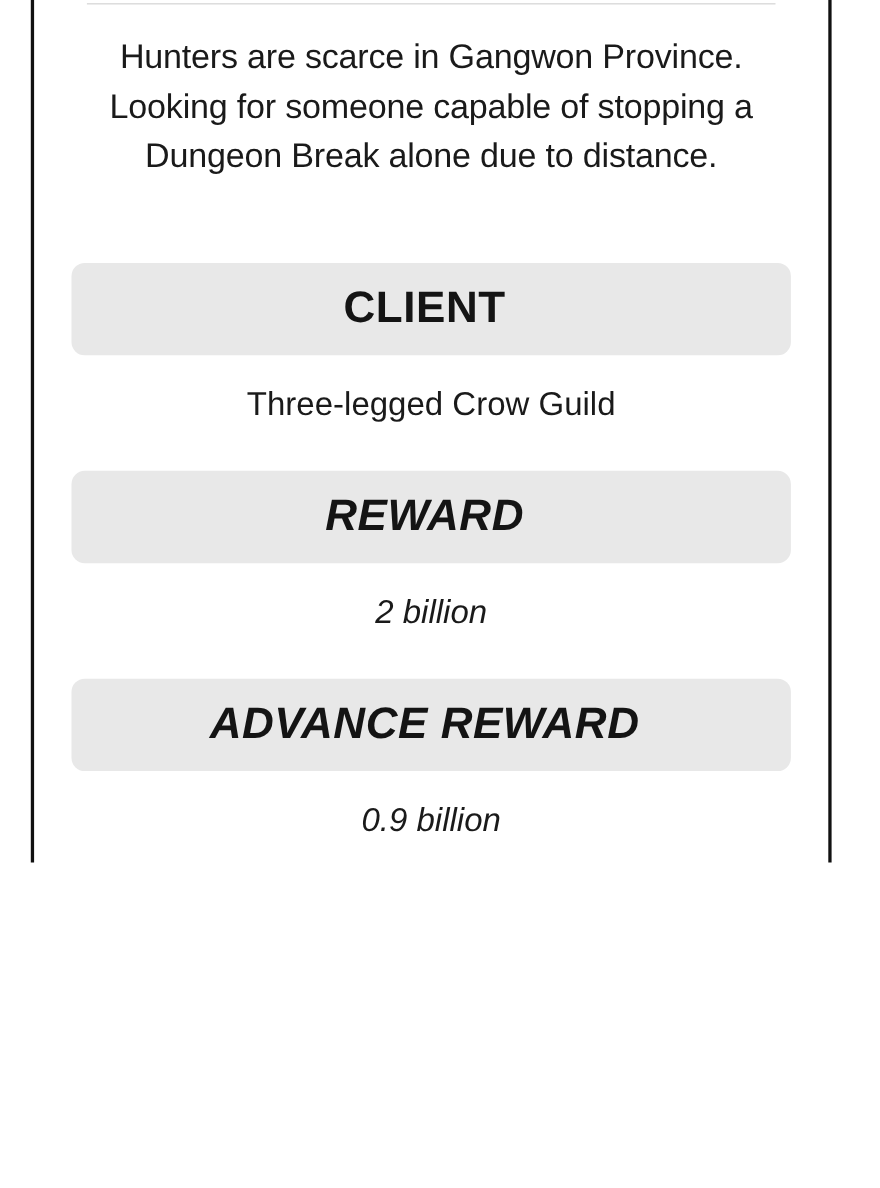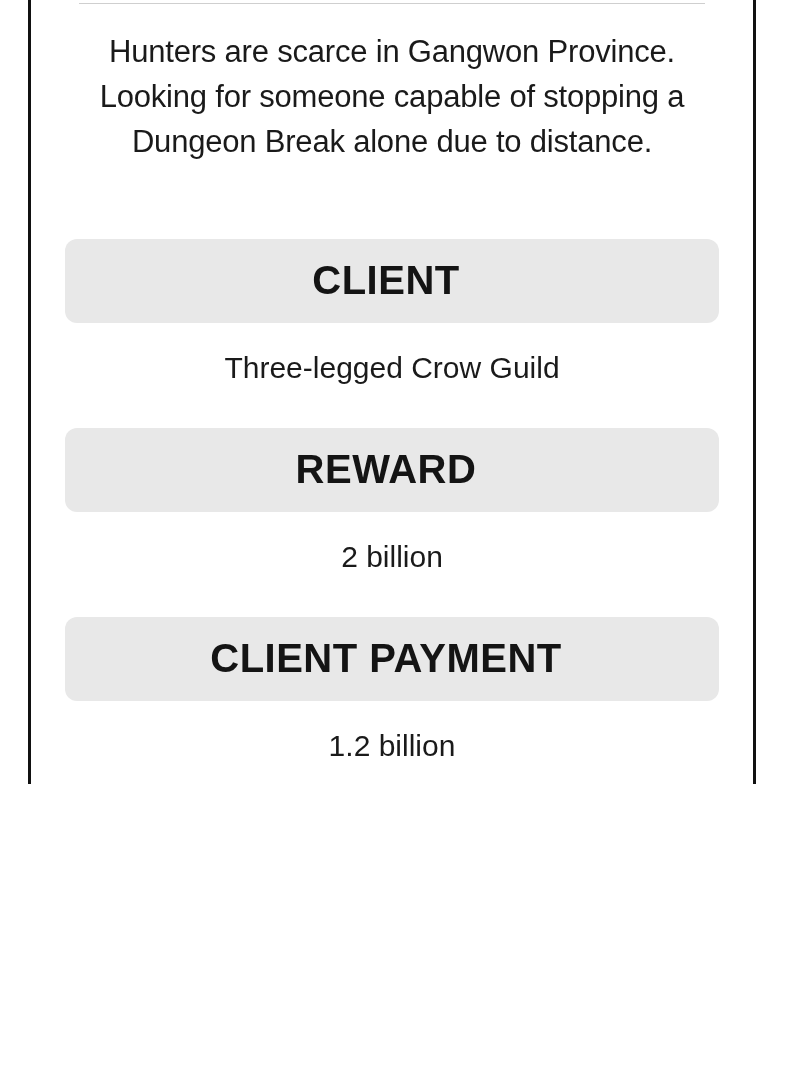--- a/index.html
+++ b/index.html
@@ -52,20 +52,21 @@
   .fields {
     margin-top: 74px;
   }
 
   .field {
     margin: 0 34px;
   }
 
   .field + .field {
     margin-top: 42px;
+    font-style: italic;
   }
 
   .field-label {
     background: #e8e8e8;
     border-radius: 12px;
     text-align: center;
     font-size: 40px;
     font-weight: bold;
     color: #141414;
     padding: 21px 22px 23px 10px;
@@ -98,20 +99,20 @@
         <div class="field-label">CLIENT</div>
         <div class="field-value">Three-legged Crow Guild</div>
       </div>
 
       <div class="field">
         <div class="field-label">REWARD</div>
         <div class="field-value">2 billion</div>
       </div>
 
       <div class="field">
-        <div class="field-label">CLIENT PAYMENT</div>
-        <div class="field-value">1.2 billion</div>
+        <div class="field-label">ADVANCE REWARD</div>
+        <div class="field-value">0.9 billion</div>
       </div>
 
     </div>
   </div>
 
 </div>
 
 </body></html>

